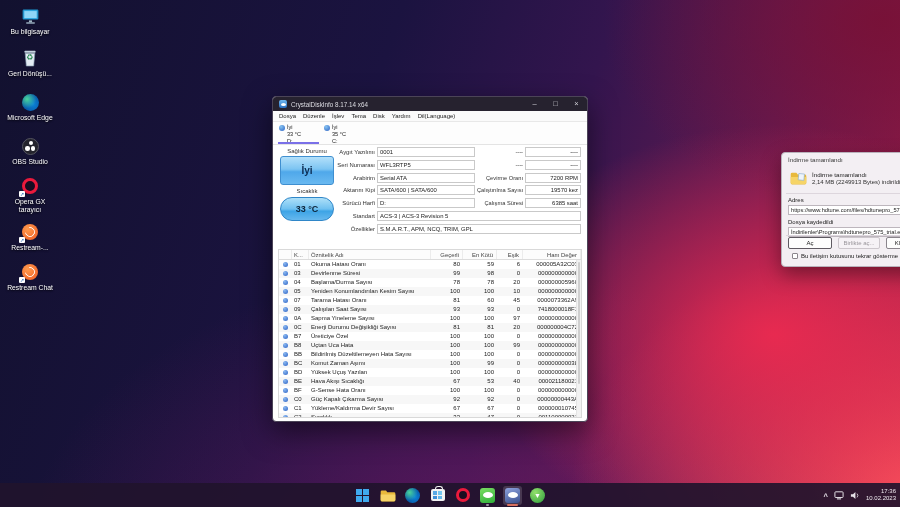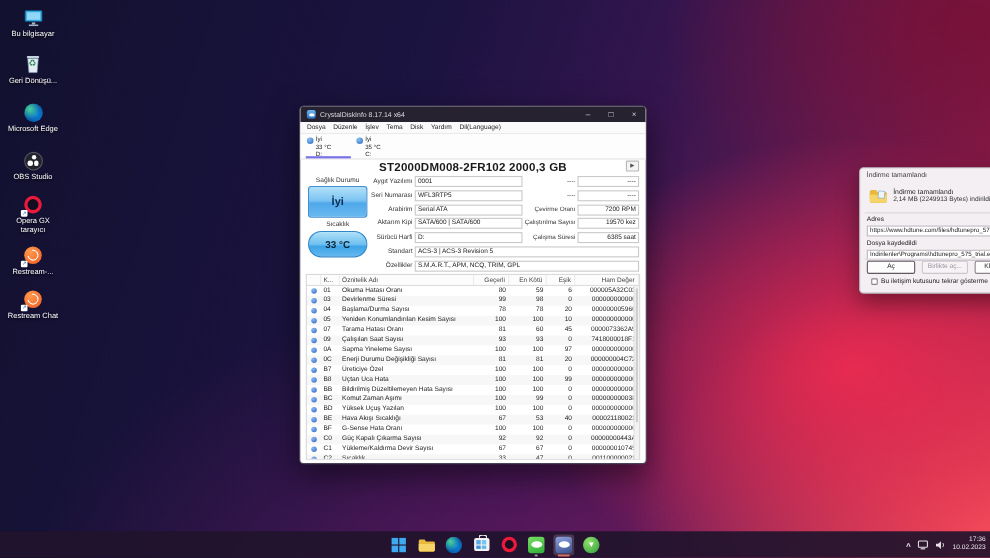--- a/index.html
+++ b/index.html
@@ -239,24 +239,20 @@
     </div>
     <div class="disk-tab">
       <span class="disk-dot"></span>
       <span class="disk-txt">
         <span>İyi</span><br>
         <span>35 °C</span><br>
         <span>C:</span>
       </span>
     </div>
   </div>
-  <div class="cdi-modelrow">
-    <span class="cdi-model">ST2000DM008-2FR102 2000,3 GB</span>
-    <span class="next-btn">▶</span>
-  </div>
   <div class="cdi-info">
     <div class="health-col">
       <div class="hlabel">Sağlık Durumu</div>
       <div class="health-btn">İyi</div>
       <div class="hlabel">Sıcaklık</div>
       <div class="temp-pill">33 °C</div>
     </div>
     <div class="fcol mid-col">
 
         <div class="frow">

